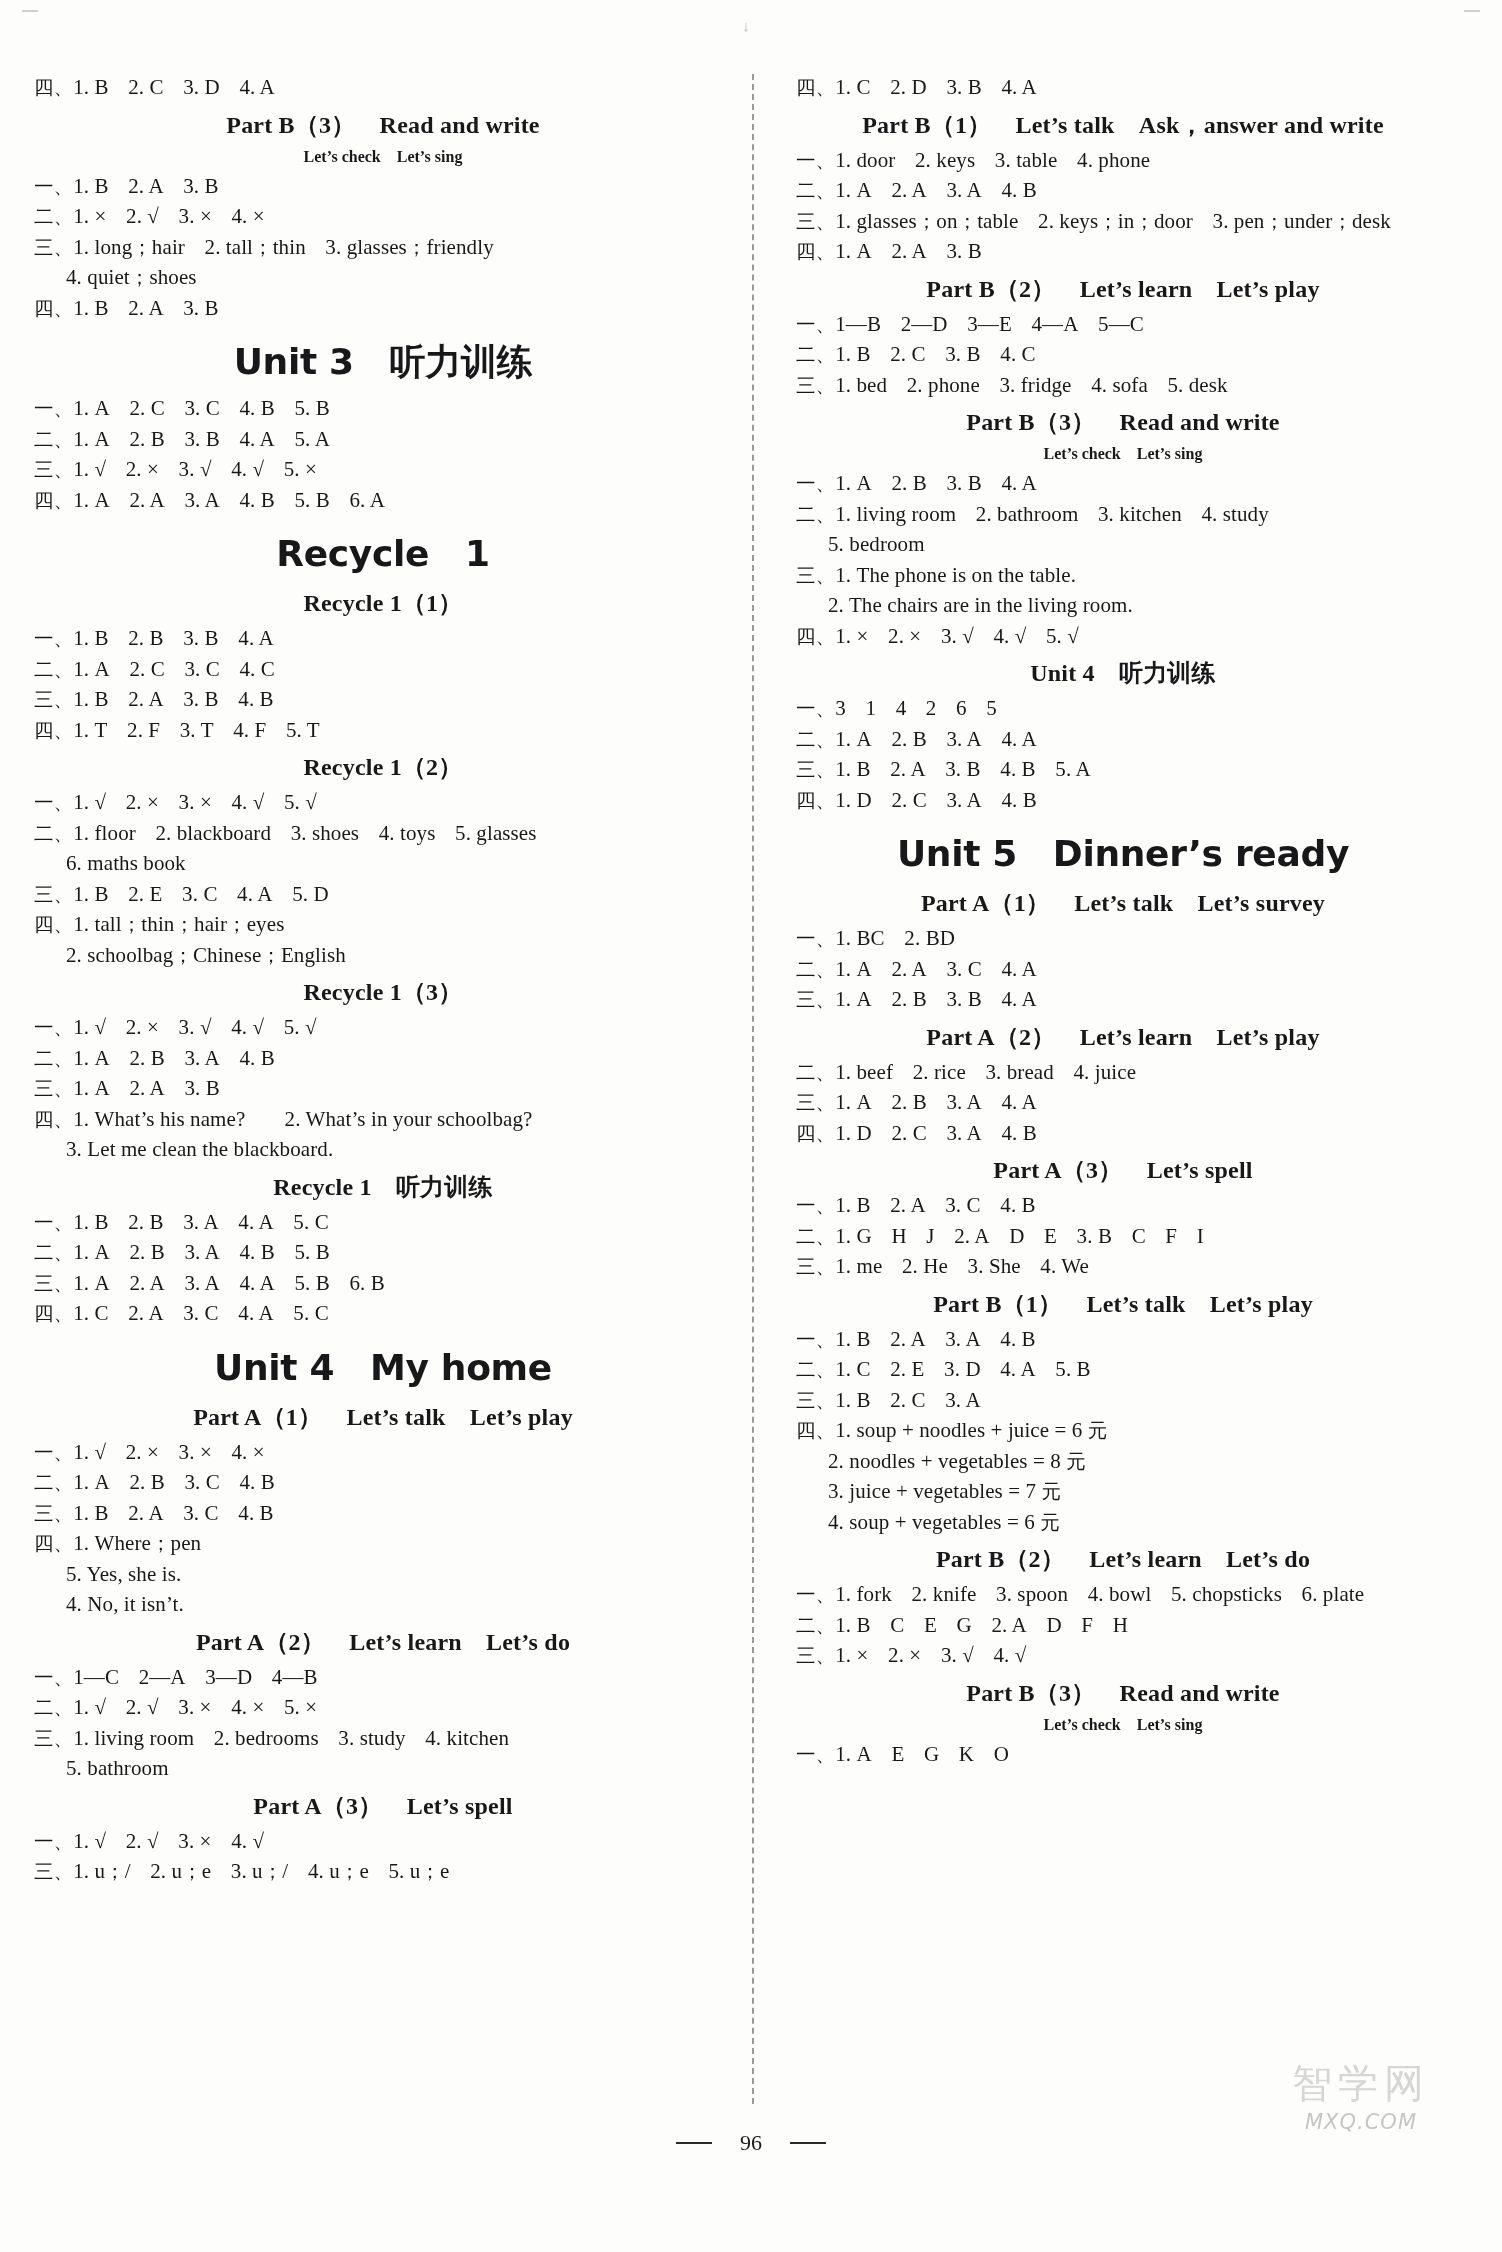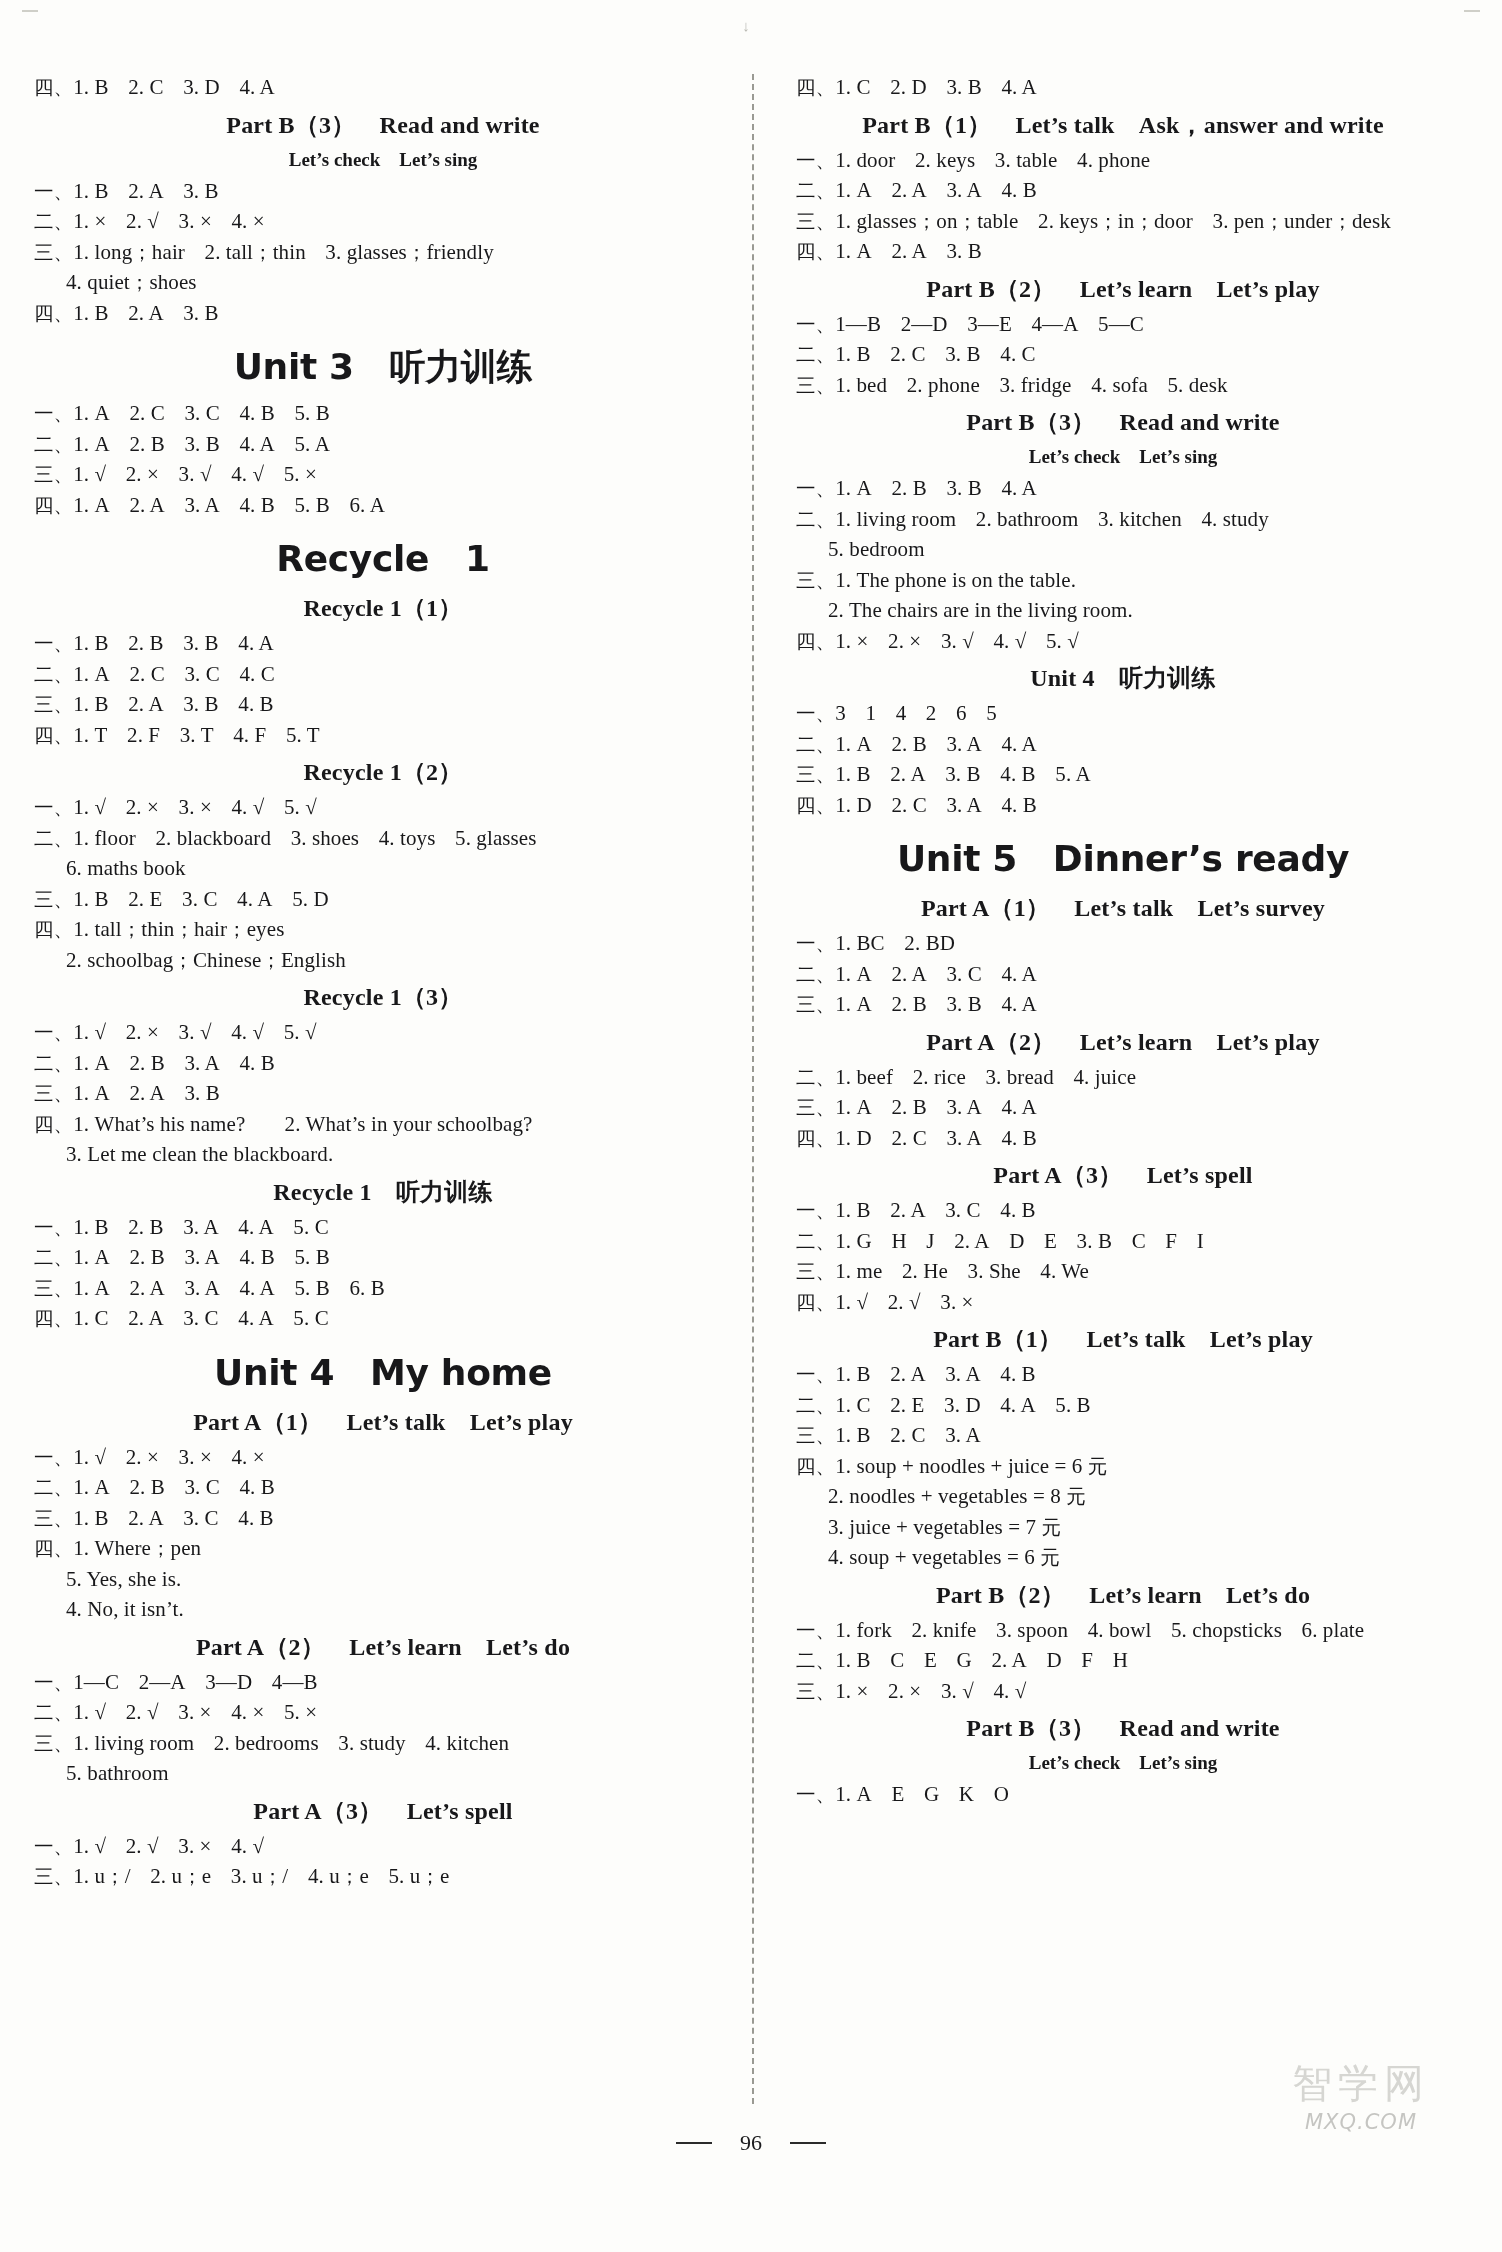--- a/index.html
+++ b/index.html
@@ -89,21 +89,21 @@
   .h-unit {
     font-size: 36px;
     font-weight: bold;
     text-align: center;
     margin: 16px 0 8px 0;
     white-space: pre;
     font-family: "DejaVu Sans", sans-serif;
     letter-spacing: -0.3px;
   }
   .h-sub {
-    font-size: 19px;
+    font-size: 16px;
     font-weight: bold;
     text-align: center;
     margin: 6px 0 5px 0;
     white-space: pre;
   }
 
   
   .pg-no {
     position: absolute;
     left: 0; right: 0;
@@ -242,21 +242,20 @@
         <div class="ln"><span class="cn">二、</span>1. A<span class="cn">　</span>2. A<span class="cn">　</span>3. C<span class="cn">　</span>4. A</div>
         <div class="ln"><span class="cn">三、</span>1. A<span class="cn">　</span>2. B<span class="cn">　</span>3. B<span class="cn">　</span>4. A</div>
         <div class="h-part">Part A<span class="cn">（</span>2<span class="cn">）　</span>Let’s learn<span class="cn">　</span>Let’s play</div>
         <div class="ln"><span class="cn">二、</span>1. beef<span class="cn">　</span>2. rice<span class="cn">　</span>3. bread<span class="cn">　</span>4. juice</div>
         <div class="ln"><span class="cn">三、</span>1. A<span class="cn">　</span>2. B<span class="cn">　</span>3. A<span class="cn">　</span>4. A</div>
         <div class="ln"><span class="cn">四、</span>1. D<span class="cn">　</span>2. C<span class="cn">　</span>3. A<span class="cn">　</span>4. B</div>
         <div class="h-part">Part A<span class="cn">（</span>3<span class="cn">）　</span>Let’s spell</div>
         <div class="ln"><span class="cn">一、</span>1. B<span class="cn">　</span>2. A<span class="cn">　</span>3. C<span class="cn">　</span>4. B</div>
         <div class="ln"><span class="cn">二、</span>1. G<span class="cn">　</span>H<span class="cn">　</span>J<span class="cn">　</span>2. A<span class="cn">　</span>D<span class="cn">　</span>E<span class="cn">　</span>3. B<span class="cn">　</span>C<span class="cn">　</span>F<span class="cn">　</span>I</div>
         <div class="ln"><span class="cn">三、</span>1. me<span class="cn">　</span>2. He<span class="cn">　</span>3. She<span class="cn">　</span>4. We</div>
-        <div class="ln"><span class="cn">四、</span>1. √<span class="cn">　</span>2. √<span class="cn">　</span>3. ×</div>
         <div class="h-part">Part B<span class="cn">（</span>1<span class="cn">）　</span>Let’s talk<span class="cn">　</span>Let’s play</div>
         <div class="ln"><span class="cn">一、</span>1. B<span class="cn">　</span>2. A<span class="cn">　</span>3. A<span class="cn">　</span>4. B</div>
         <div class="ln"><span class="cn">二、</span>1. C<span class="cn">　</span>2. E<span class="cn">　</span>3. D<span class="cn">　</span>4. A<span class="cn">　</span>5. B</div>
         <div class="ln"><span class="cn">三、</span>1. B<span class="cn">　</span>2. C<span class="cn">　</span>3. A</div>
         <div class="ln"><span class="cn">四、</span>1. soup + noodles + juice = 6 <span class="cn">元</span></div>
         <div class="ln indent">2. noodles + vegetables = 8 <span class="cn">元</span></div>
         <div class="ln indent">3. juice + vegetables = 7 <span class="cn">元</span></div>
         <div class="ln indent">4. soup + vegetables = 6 <span class="cn">元</span></div>
         <div class="h-part">Part B<span class="cn">（</span>2<span class="cn">）　</span>Let’s learn<span class="cn">　</span>Let’s do</div>
         <div class="ln"><span class="cn">一、</span>1. fork<span class="cn">　</span>2. knife<span class="cn">　</span>3. spoon<span class="cn">　</span>4. bowl<span class="cn">　</span>5. chopsticks<span class="cn">　</span>6. plate</div>

